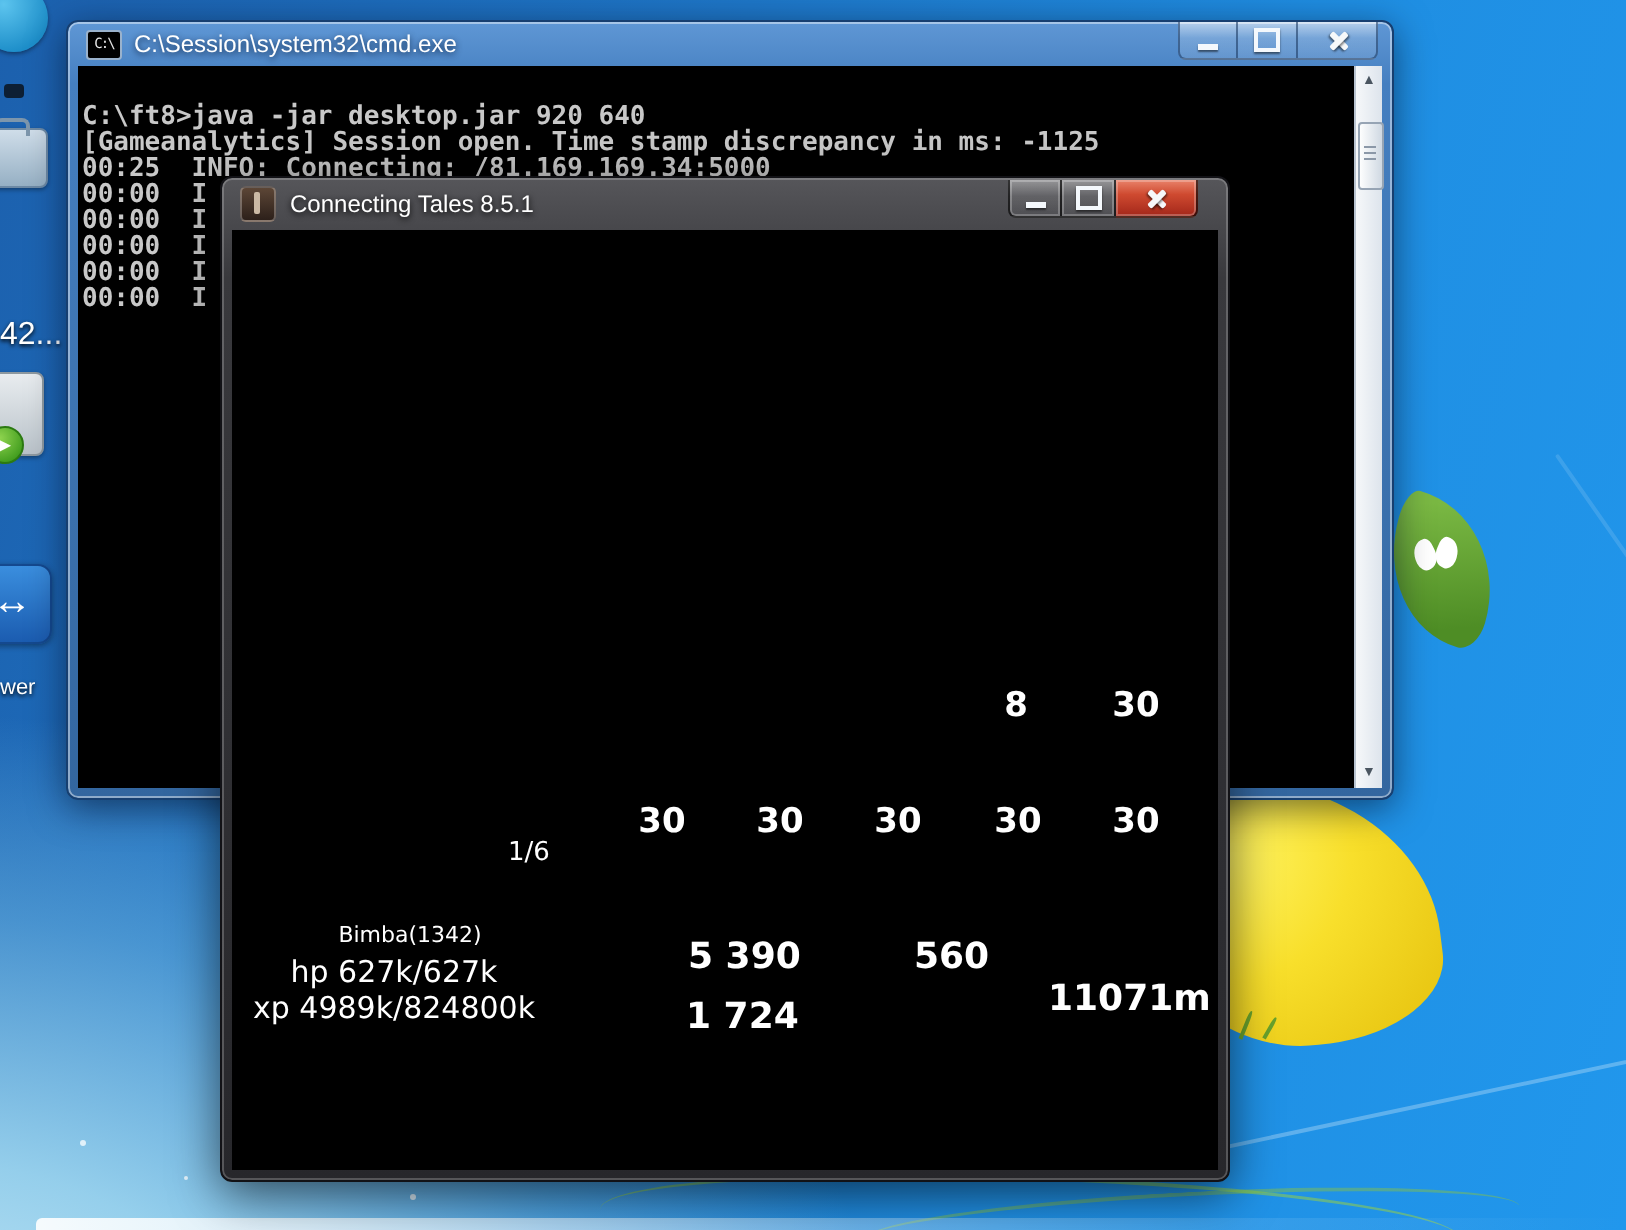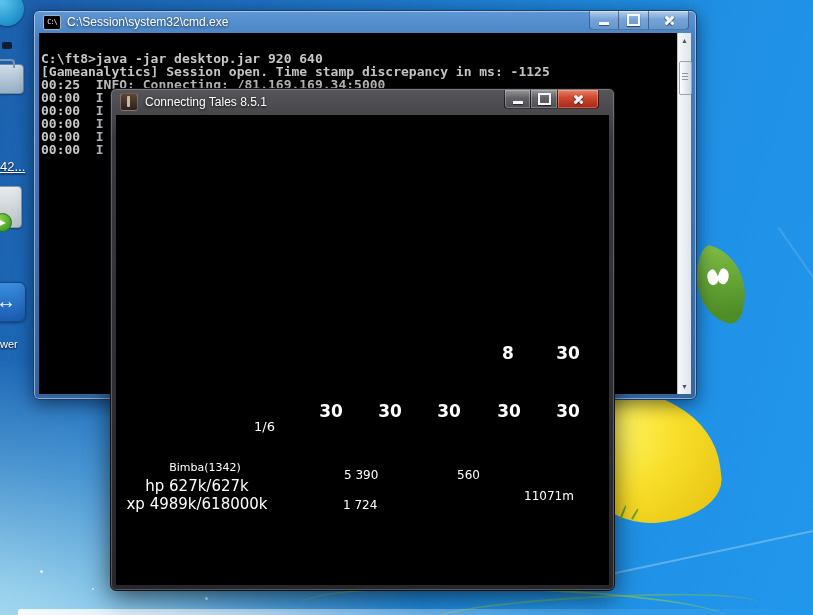--- a/index.html
+++ b/index.html
@@ -46,21 +46,21 @@
     border-radius:3px 0 0 0;}
   
   .dicon{position:absolute;cursor:pointer;}
   .icon-blue-app{left:-10px;top:-8px;width:34px;height:34px;border-radius:50%;
     background:radial-gradient(circle at 35% 30%,#5cc4ee,#1d8ec9 75%);box-shadow:0 1px 2px rgba(0,0,0,.4);}
   .icon-label-chip{left:2px;top:42px;width:10px;height:7px;background:rgba(10,20,30,.85);border-radius:2px;position:absolute;}
   .icon-briefcase{left:-14px;top:64px;width:36px;height:28px;border-radius:4px;
     background:linear-gradient(#cfdde9,#96b0c4);border:1px solid #6d8aa5;box-shadow:0 1px 2px rgba(0,0,0,.35);}
   .icon-briefcase::before{content:"";position:absolute;left:10px;top:-6px;width:14px;height:7px;
     border:2px solid #7d96ac;border-bottom:none;border-radius:4px 4px 0 0;}
-  .icon-file-label{left:0;top:159px;color:#fff;font-size:13px;text-shadow:0 1px 2px #000;position:absolute;text-decoration:underline;}
+  .icon-file-label{left:0;top:159px;color:#fff;font-size:16px;text-shadow:0 1px 2px #000;position:absolute;}
   .icon-installer{left:-14px;top:186px;width:34px;height:40px;border-radius:4px;
     background:linear-gradient(#e8ecef,#b9c2c9);border:1px solid #8d989f;box-shadow:0 1px 2px rgba(0,0,0,.35);}
   .installer-badge{position:absolute;left:6px;top:26px;width:17px;height:17px;border-radius:50%;
     background:radial-gradient(circle at 35% 30%,#8fd44f,#3f9b1d 80%);border:1px solid #2c7a12;
     color:#fff;font-size:8px;line-height:17px;text-align:center;}
   .icon-teamviewer{left:-14px;top:282px;width:38px;height:38px;border-radius:7px;
     background:linear-gradient(#3a8ede,#1b5cb0);border:1px solid #14498f;box-shadow:0 1px 3px rgba(0,0,0,.4);
     color:#fff;font-size:20px;font-weight:bold;line-height:36px;text-align:center;}
   .icon-tv-label{left:0;top:338px;color:#fff;font-size:11px;text-shadow:0 1px 2px #000;position:absolute;}
   
@@ -116,21 +116,21 @@
   .game-caption{top:1px;right:15px;}
   .game-caption .cap-btn{background:linear-gradient(rgba(255,255,255,.38),rgba(255,255,255,.1) 45%,rgba(90,90,95,.25));
     border-color:rgba(0,0,0,.65);box-shadow:inset 0 0 0 1px rgba(255,255,255,.25);}
   .game-caption .b-min{width:27px;border-radius:0 0 0 4px;}
   .game-caption .b-max{width:27px;}
   .game-caption .b-close{width:41px;border-radius:0 0 4px 0;
     background:linear-gradient(#e9836b 0%,#cf4a30 40%,#a3271a 100%);}
   .game-body{position:absolute;left:5px;top:26px;right:5px;bottom:5px;background:#000;overflow:hidden;
     font-family:"DejaVu Sans",sans-serif;color:#fff;}
   .hud{position:absolute;white-space:pre;}
-  .hud.num{font-weight:normal;font-size:12px;}
+  .hud.num{font-weight:bold;font-size:18px;}
   .hud.big{font-weight:bold;font-size:17px;}
   .cnum{transform:translateX(-50%);}
   .hud-8{left:392px;top:228px;}
   .hud-30top{left:452px;top:228px;}
   .r0{left:215px;top:286px;}
   .r1{left:274px;top:286px;}
   .r2{left:333px;top:286px;}
   .r3{left:393px;top:286px;}
   .r4{left:452px;top:286px;}
   .hud-page{left:138px;top:304px;font-size:13px;}
@@ -233,21 +233,21 @@
       <span class="hud big cnum hud-8">8</span>
       <span class="hud big cnum hud-30top">30</span>
       <span class="hud big cnum r0">30</span>
       <span class="hud big cnum r1">30</span>
       <span class="hud big cnum r2">30</span>
       <span class="hud big cnum r3">30</span>
       <span class="hud big cnum r4">30</span>
       <span class="hud hud-page">1/6</span>
       <span class="hud hud-player">Bimba(1342)</span>
       <span class="hud hud-hp">hp 627k/627k</span>
-      <span class="hud hud-xp">xp 4989k/618000k</span>
+      <span class="hud hud-xp">xp 4989k/824800k</span>
       <span class="hud num hud-a">5 390</span>
       <span class="hud num hud-b">560</span>
       <span class="hud num hud-c">1 724</span>
       <span class="hud num hud-d">11071m</span>
     </div>
   </div>
 
 </div>
 
 </body></html>

